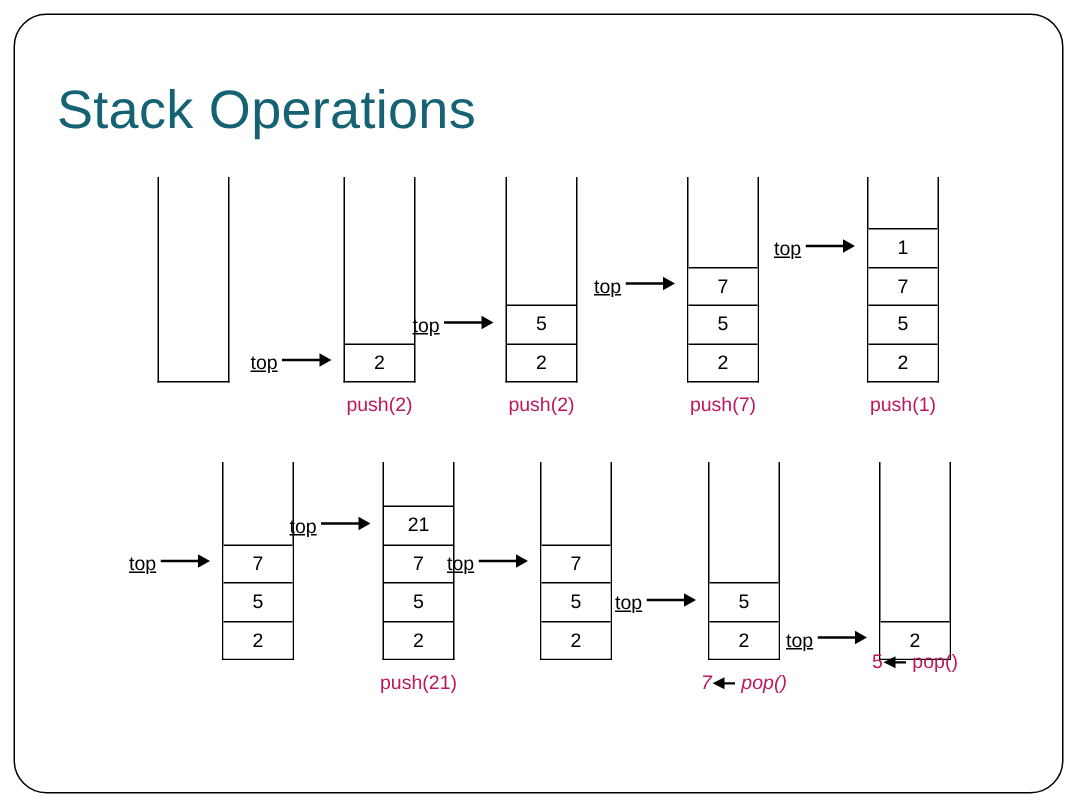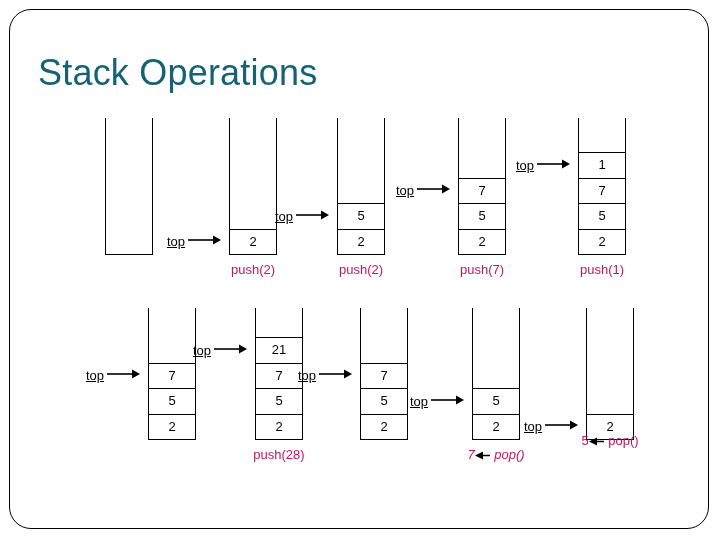--- a/index.html
+++ b/index.html
@@ -214,21 +214,21 @@
             <div class="cell">2</div>
           </div>
         </div>
         <div class="top-ptr" style="top: 34.75px; left: -62px;">
           <span class="top-label">top</span>
           <svg width="33" height="12" class="arrow">
             <line x1="0" y1="6" x2="26" y2="6" stroke="#000" stroke-width="1.6"></line>
             <polygon points="25,1.5 33,6 25,10.5" fill="#000"></polygon>
           </svg>
         </div>
-        <div class="caption" style="top: 139px; left: -34px; width: 116px;"><span>push(28)</span></div>
+        <div class="caption" style="top: 139px; left: -34px; width: 116px;"><span>push(21)</span></div>
       </div>
       <div class="stack" style="left: 360px; top: 308px; width: 48px; height: 132px;">
         <div class="stack-body" style="width: 48px; height: 132px;">
           <div class="cells">
             <div class="cell">7</div>
             <div class="cell">5</div>
             <div class="cell">2</div>
           </div>
         </div>
         <div class="top-ptr" style="top: 60.25px; left: -62px;">

